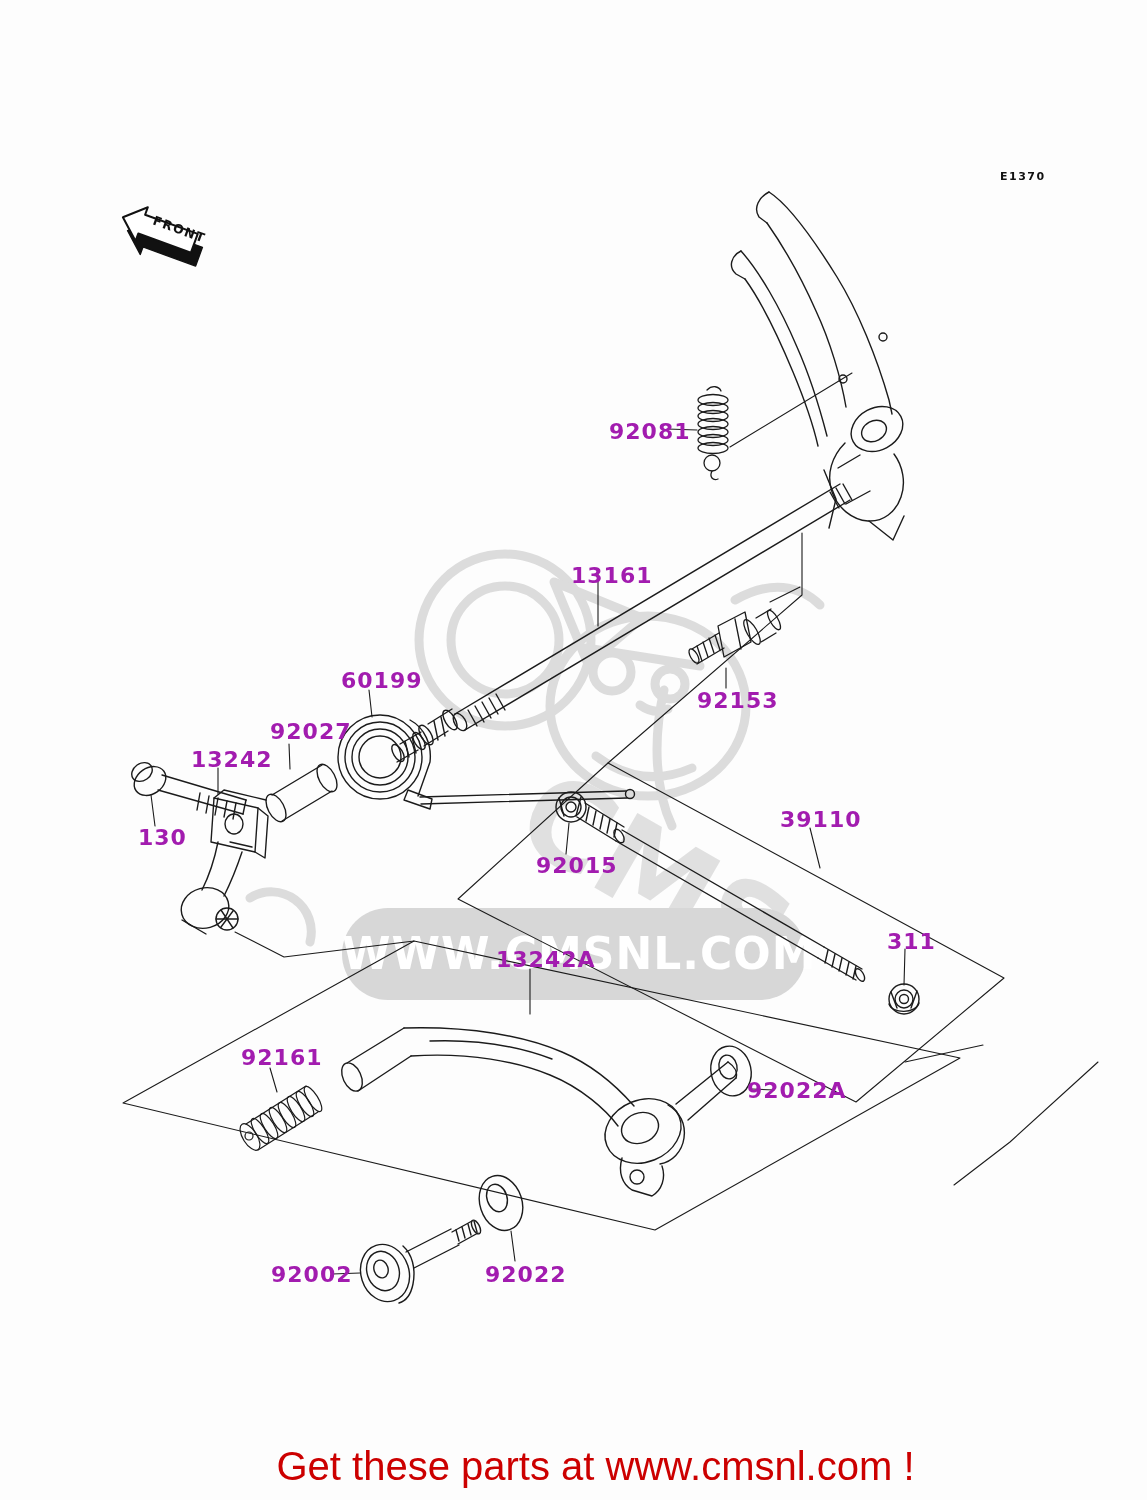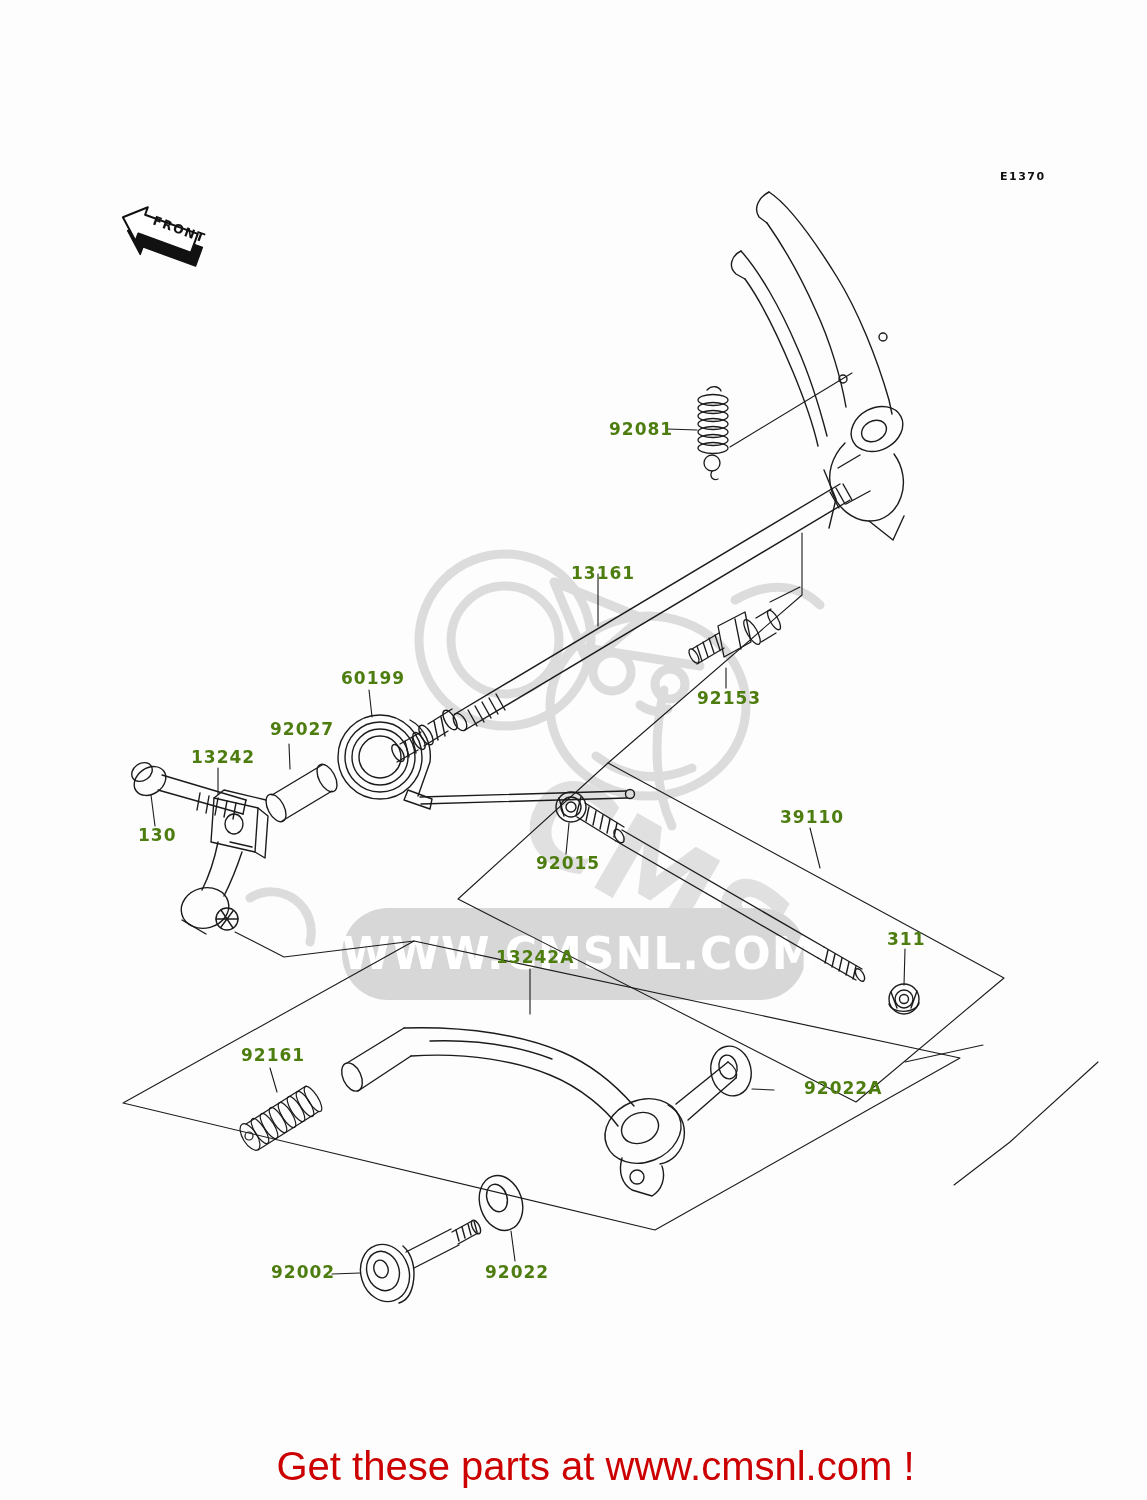--- a/index.html
+++ b/index.html
@@ -3,21 +3,21 @@
 <meta charset="utf-8">
 <style>
   html,body{margin:0;padding:0;background:#fff;}
   #page{position:relative;width:1147px;height:1500px;background:#fdfdfd;overflow:hidden;
         font-family:"DejaVu Sans",sans-serif;}
   
   .page-title{position:absolute;left:20px;top:12px;font-size:29px;color:#6b6b6b;
               letter-spacing:1px;white-space:nowrap;}
   .diagram-code{position:absolute;left:1000px;top:170px;font-size:11px;font-weight:bold;
                 color:#111;letter-spacing:1.5px;}
-  .plabel{position:absolute;font-size:17px;font-weight:bold;color:#4d7c0f;
+  .plabel{position:absolute;font-size:22px;font-weight:bold;color:#a21caf;
           letter-spacing:1px;white-space:nowrap;line-height:1;}
   .footer-cta{position:absolute;left:0;top:1444px;width:1101px;text-align:center;
               font-family:"Liberation Sans",sans-serif;font-size:40px;color:#cc0000;
               white-space:nowrap;padding-left:45px;}
   
   .wm{position:absolute;left:0;top:0;width:1147px;height:1500px;z-index:1;}
   .wm-cms-big{position:absolute;left:560px;top:752px;font-size:118px;font-weight:bold;
               color:#e0e0e0;transform:rotate(30deg);transform-origin:left top;
               letter-spacing:0;line-height:1;}
   .wm-band{position:absolute;left:342px;top:908px;width:464px;height:92px;
@@ -267,16 +267,16 @@
     <div class="plabel" style="left: 341px; top: 670px;">60199</div>
     <div class="plabel" style="left: 697px; top: 690px;">92153</div>
     <div class="plabel" style="left: 262px; top: 721px; margin-left: 8px;">92027</div>
     <div class="plabel" style="left: 191px; top: 749px;">13242</div>
     <div class="plabel" style="left: 138px; top: 827px;">130</div>
     <div class="plabel" style="left: 536px; top: 855px;">92015</div>
     <div class="plabel" style="left: 780px; top: 809px;">39110</div>
     <div class="plabel" style="left: 887px; top: 931px;">311</div>
     <div class="plabel" style="left: 496px; top: 949px;">13242A</div>
     <div class="plabel" style="left: 241px; top: 1047px;">92161</div>
-    <div class="plabel" style="left: 804px; top: 1080px;">92022A</div>
+    <div class="plabel" style="left: 747px; top: 1080px;">92022A</div>
     <div class="plabel" style="left: 271px; top: 1264px;">92002</div>
     <div class="plabel" style="left: 485px; top: 1264px;">92022</div>
   </div>
 
 </body></html>

